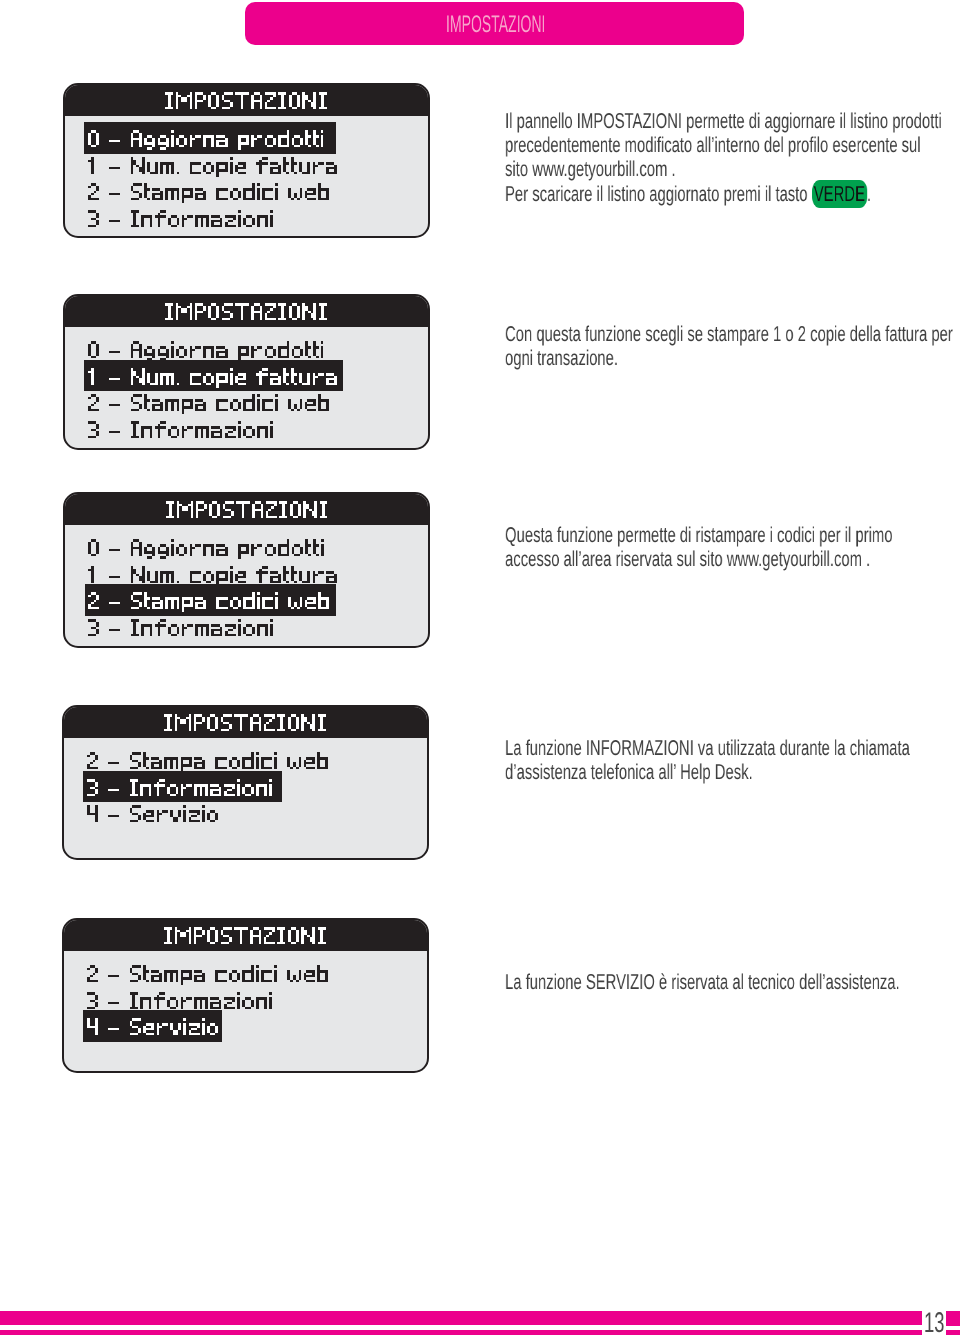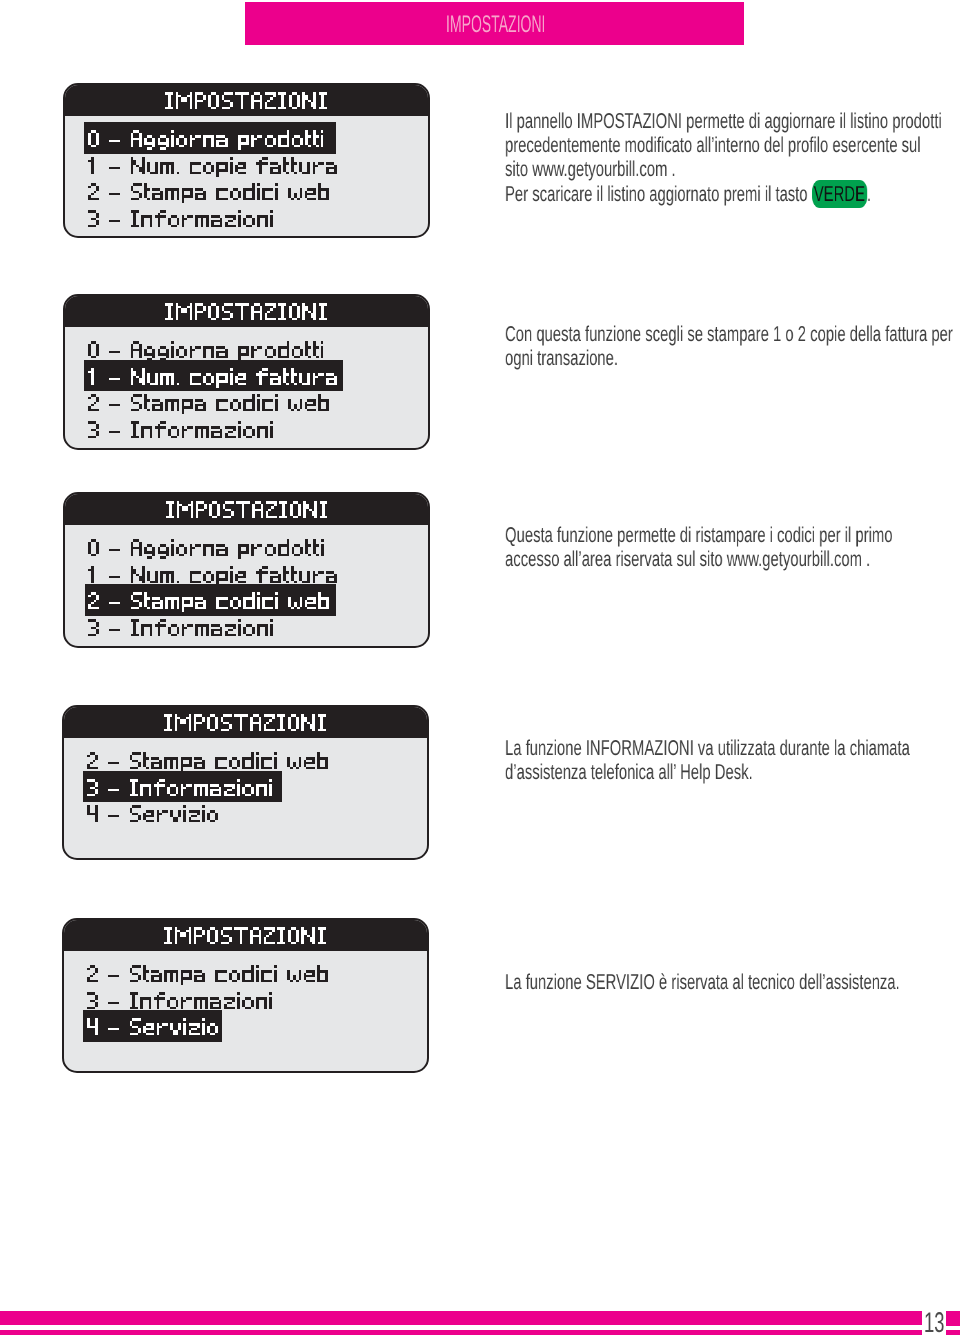--- a/index.html
+++ b/index.html
@@ -1,19 +1,19 @@
 <!DOCTYPE html>
 <html><head>
 <meta charset="utf-8">
 <title>IMPOSTAZIONI</title>
 <style>
   html,body{margin:0;padding:0;}
   body{width:960px;height:1335px;background:#ffffff;font-family:"Liberation Sans",sans-serif;position:relative;overflow:hidden;-webkit-font-smoothing:antialiased;text-rendering:geometricPrecision;}
   .page{position:absolute;left:0;top:0;width:960px;height:1335px;}
-  .banner{position:absolute;background:#ec008c;}
+  .banner{position:absolute;background:#ec008c;border-radius:10px;}
   .banner-label{position:absolute;left:200.8px;top:10.5px;color:#f7a6cb;font-size:24px;line-height:24px;font-weight:400;transform:scaleX(0.584) translateZ(0);transform-origin:0 0;white-space:nowrap;will-change:transform;}
   .lcd{position:absolute;background:#e6e7e8;border:2.4px solid #231f20;border-radius:15px;box-sizing:border-box;overflow:hidden;}
   .lcd-head{position:absolute;left:0;top:0;width:100%;background:#231f20;}
   svg.bm{display:block;}
   .para{position:absolute;color:#3e3e3e;font-size:21.5px;line-height:24.2px;transform:scaleX(0.690) translateZ(0);transform-origin:0 0;white-space:normal;will-change:transform;}
   .verde{background:#00a14e;color:#111;border-radius:11px;padding:1.5px 3px 2.5px 3px;}
   .foot-bar{position:absolute;background:#ec008c;}
 </style>
 </head>
 <body>

